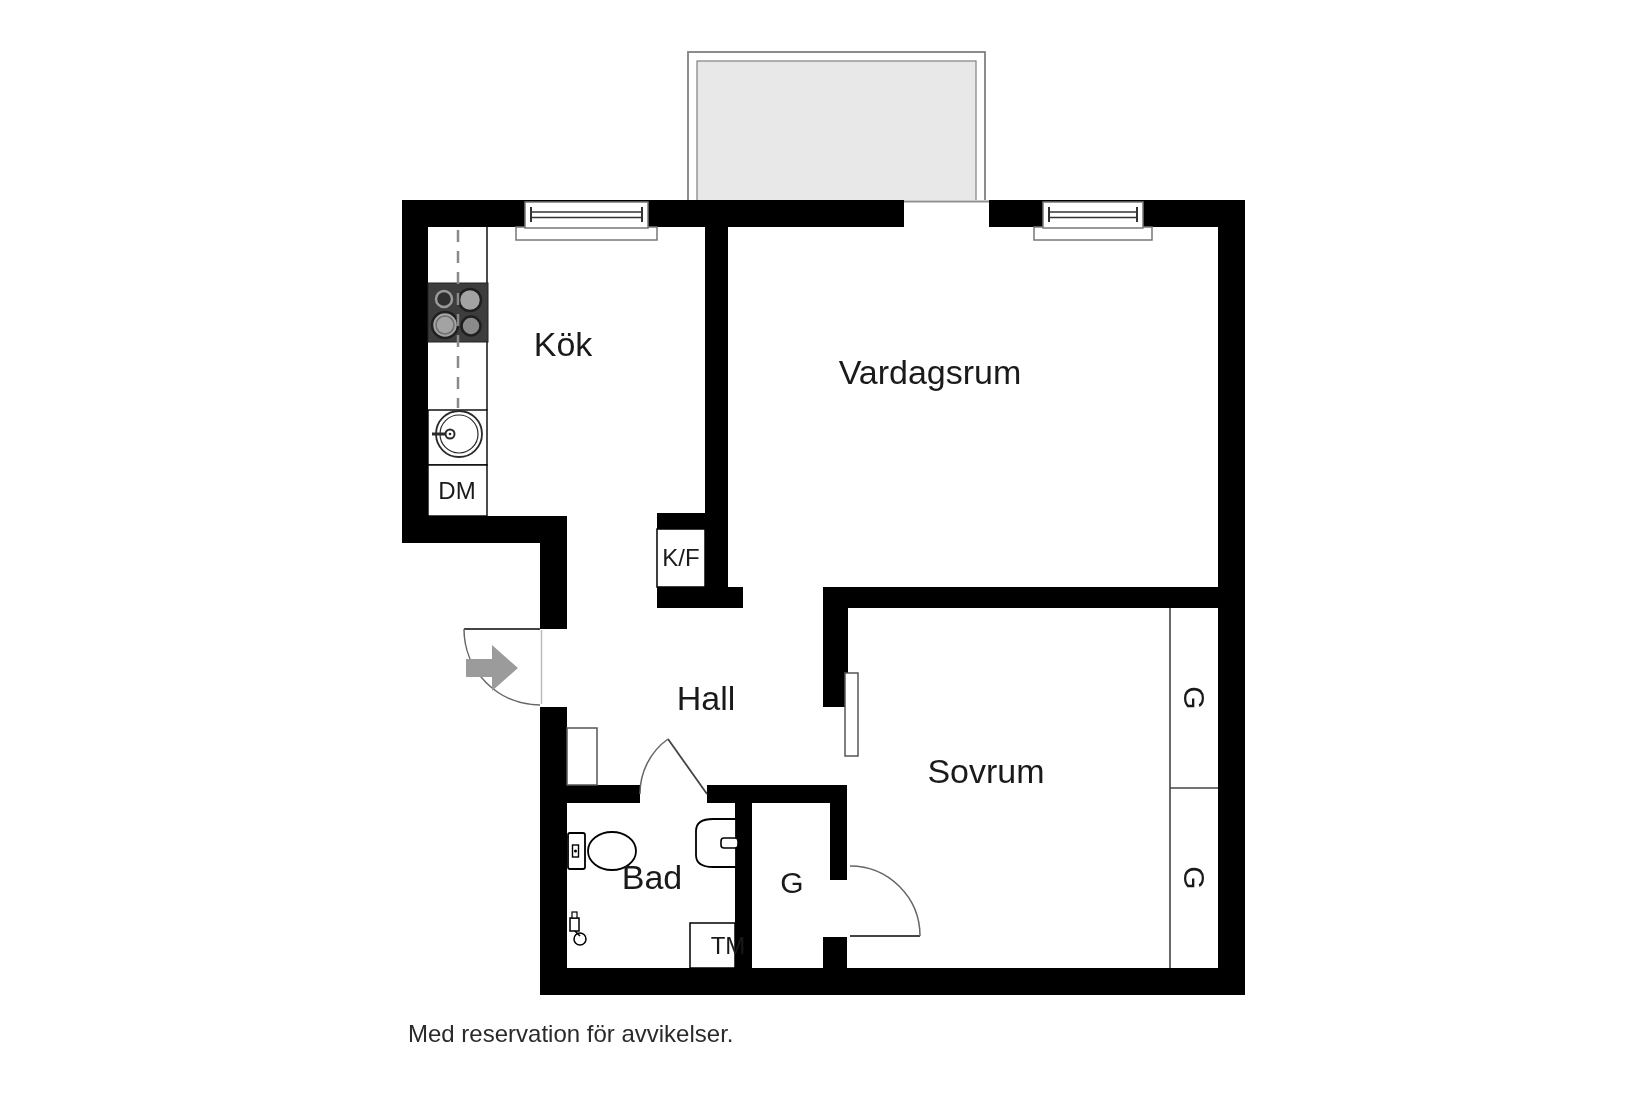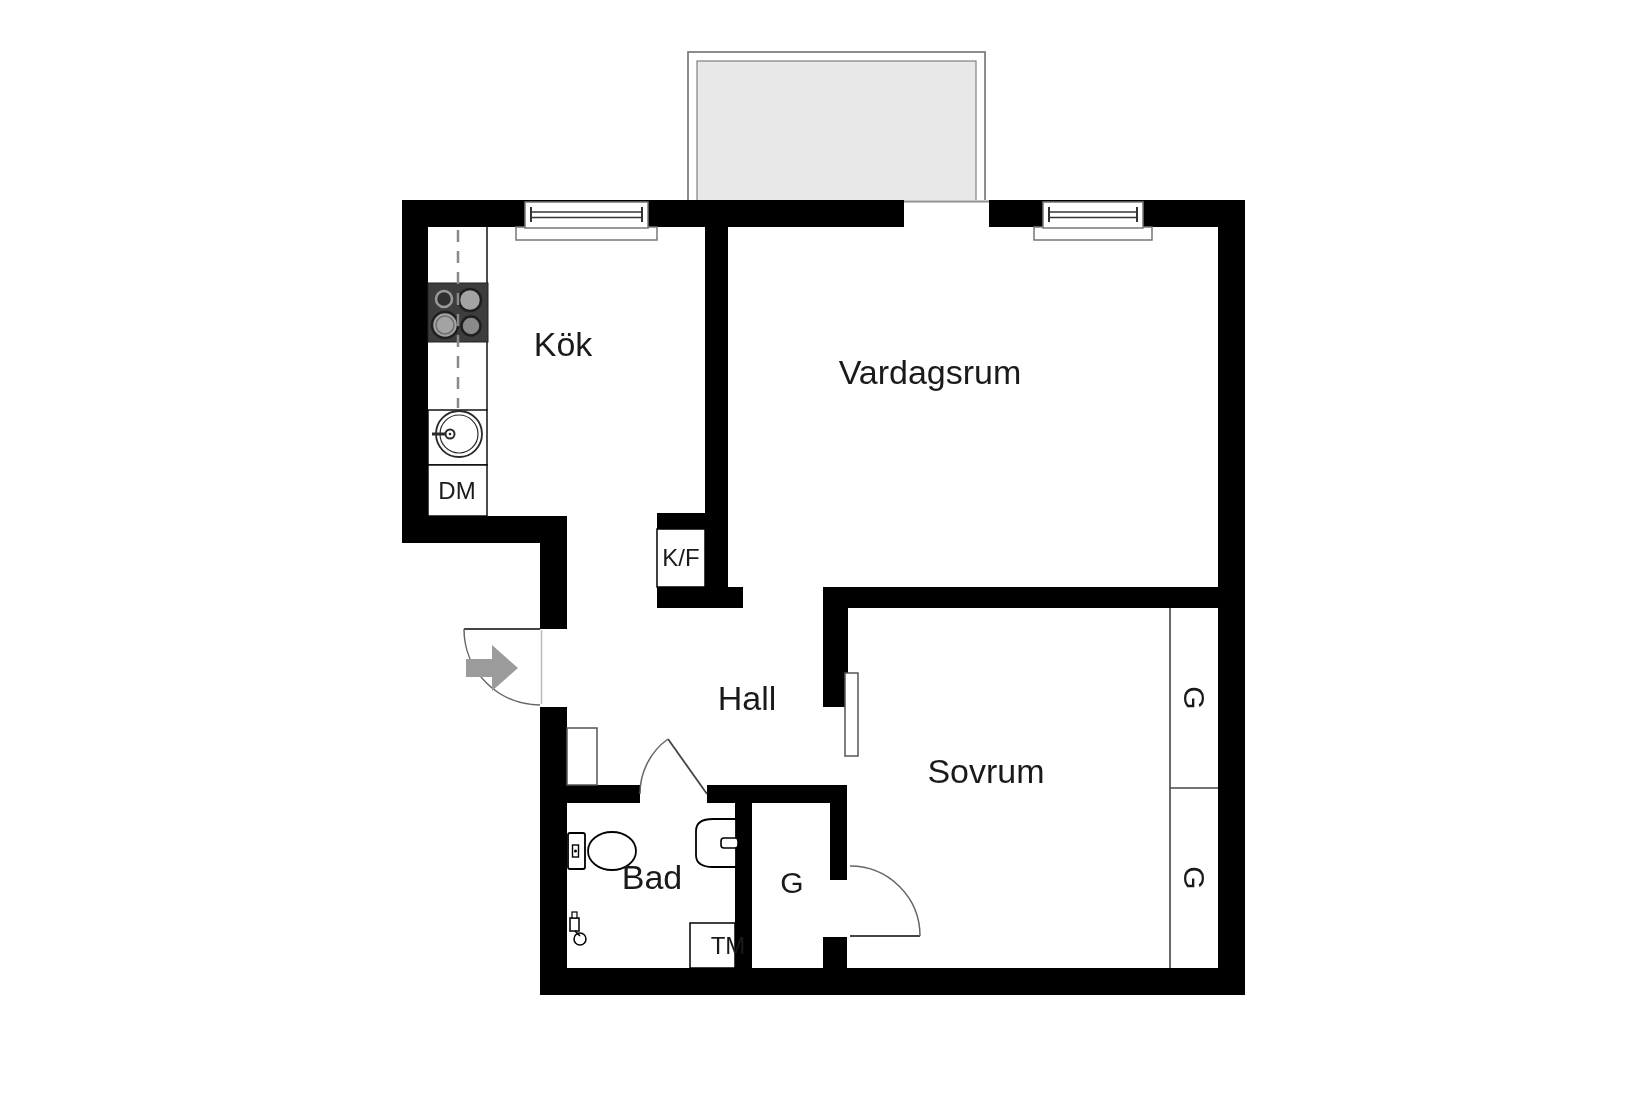--- a/index.html
+++ b/index.html
@@ -138,26 +138,27 @@
   </g>
 
   <g>
     <line x1="1170" y1="608" x2="1170" y2="968" stroke="#444444" stroke-width="1.6"></line>
     <line x1="1170" y1="788" x2="1218" y2="788" stroke="#444444" stroke-width="1.6"></line>
   </g>
 </svg>
 
 <div class="lbl room" style="left:563px;top:344px">Kök</div>
 <div class="lbl room" style="left:930px;top:372px">Vardagsrum</div>
-<div class="lbl room" style="left:747px;top:698px">Hall</div>
+<div class="lbl room" style="left:706px;top:698px">Hall</div>
 <div class="lbl room" style="left:986px;top:771px">Sovrum</div>
 <div class="lbl room" style="left:652px;top:877px">Bad</div>
 
 <div class="lbl kf" style="left:681px;top:558px">K/F</div>
 <div class="lbl small" style="left:457px;top:491px">DM</div>
 <div class="lbl small" style="left:728px;top:946px">TM</div>
 
 <div class="lbl closet" style="left:792px;top:883px">G</div>
 <div class="lbl closet rot" style="left:1194px;top:698px">G</div>
 <div class="lbl closet rot" style="left:1194px;top:878px">G</div>
 
+<div class="footnote">Med reservation för avvikelser.</div>
 
 </div>
 
 </body></html>

